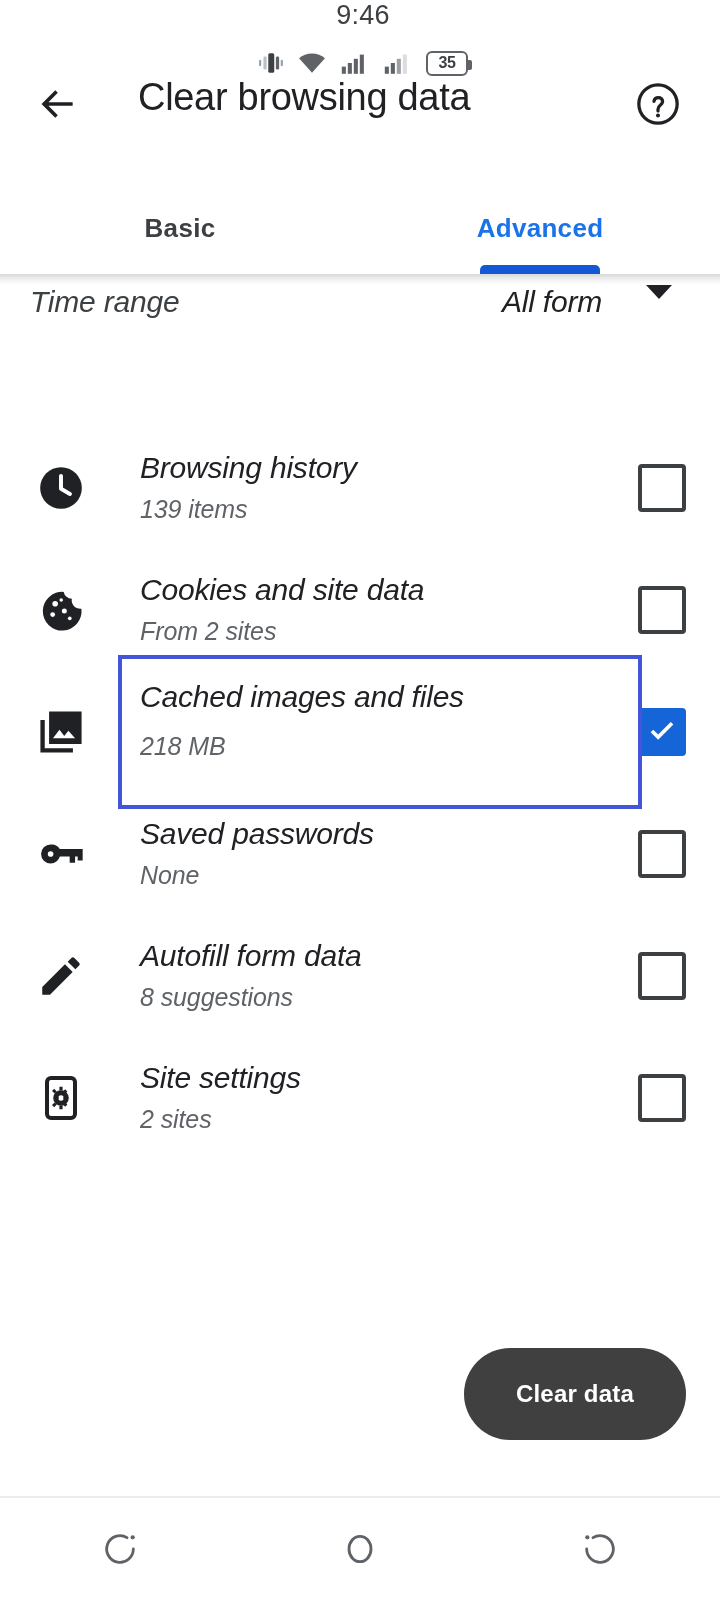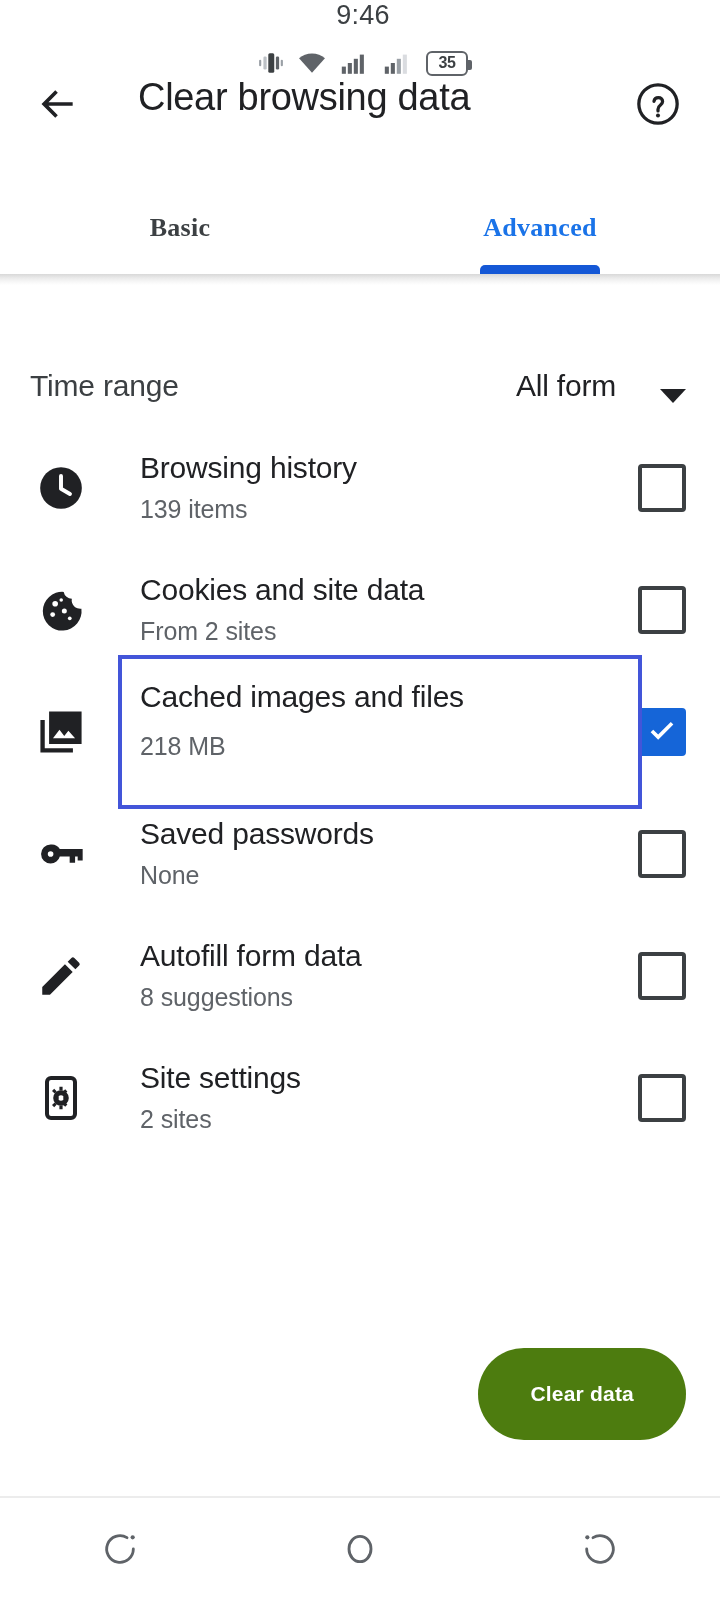--- a/index.html
+++ b/index.html
@@ -80,21 +80,20 @@
     display:flex;align-items:center;justify-content:center;
     flex:0 0 auto;
     cursor:pointer;
   }
 
   
   .tabs{
     height:88px;
     display:flex;
     position:relative;
-    font-family:Liberation Serif, serif;
   }
   .tab{
     flex:1 1 50%;
     display:flex;
     align-items:center;
     justify-content:center;
     font-size:26px;
     font-weight:bold;
     letter-spacing:.3px;
     cursor:pointer;
@@ -115,23 +114,24 @@
   }
   .tabs-shadow{
     height:11px;
     background:linear-gradient(to bottom,#d8d8d8 0%,#eaeaea 35%,#f7f7f7 70%,#ffffff 100%);
   }
 
   
   .timerange{
     height:118px;
     display:flex;
-    align-items:flex-end;
-    padding:0 34px 0 30px;
-    cursor:pointer;
+    align-items:flex-start;
+    padding:0 48px 0 30px;
+    cursor:pointer;
+    font-style:italic;
   }
   .tr-label{
     font-size:30px;
     color:#3c4043;
     flex:1 1 auto;
     letter-spacing:-0.2px;
   }
   .tr-value{
     font-size:30px;
     color:#202124;
@@ -163,20 +163,21 @@
     justify-content:center;
   }
   .row-text{
     flex:1 1 auto;
     margin-left:28px;
     display:flex;
     flex-direction:column;
     justify-content:center;
     padding:10px 0 10px 18px;
     position:relative;
+    font-style:italic;
   }
   .row-title{
     font-size:30px;
     color:#202124;
     line-height:1.22;
     letter-spacing:-0.2px;
   }
   .row-sub{
     font-size:25px;
     color:#5f6368;
@@ -209,27 +210,27 @@
   
   .footer{
     position:absolute;
     left:0; right:0;
     top:1348px;
     padding:0 34px;
     display:flex;
     justify-content:flex-end;
   }
   .btn-clear{
-    background:#4d7c0f;
+    background:#404040;
     color:#ffffff;
     border:none;
     border-radius:48px;
     height:92px;
     padding:0 52px;
-    font-size:21px;
+    font-size:24px;
     font-weight:bold;
     font-family:"Liberation Sans", sans-serif;
     letter-spacing:.2px;
     cursor:pointer;
   }
 
   
   .navbar{
     position:absolute;
     left:0;right:0;bottom:0;

